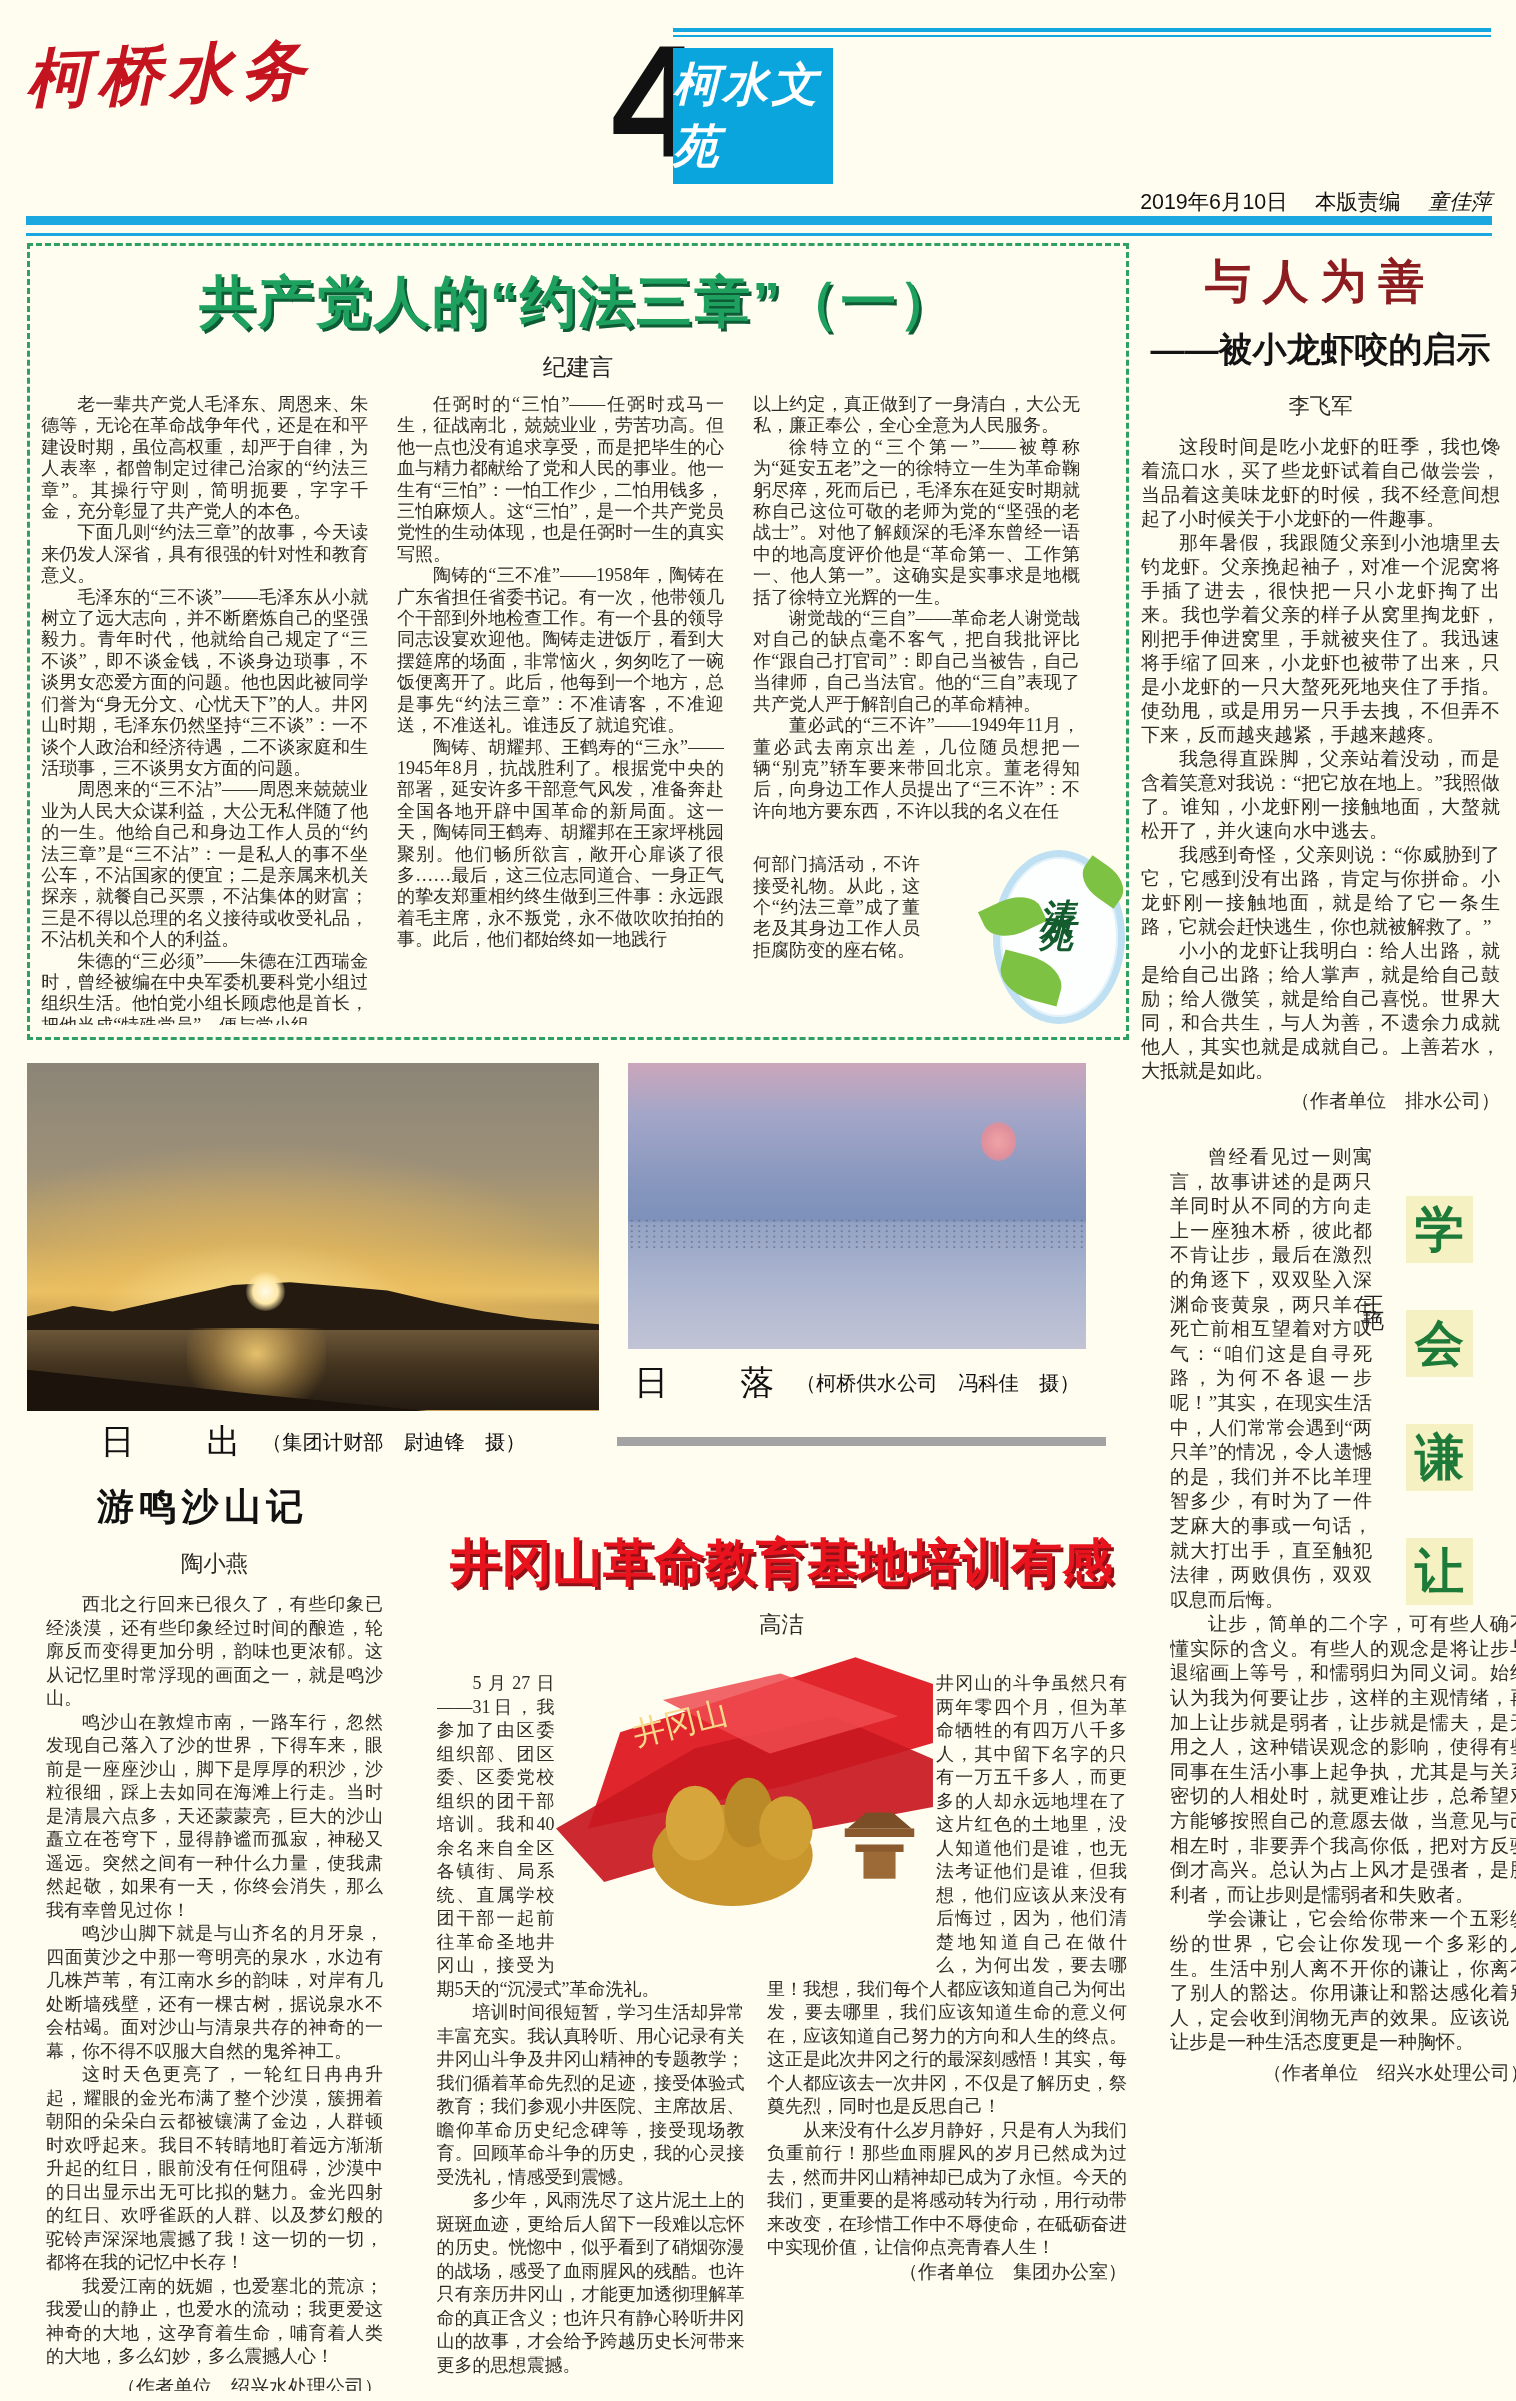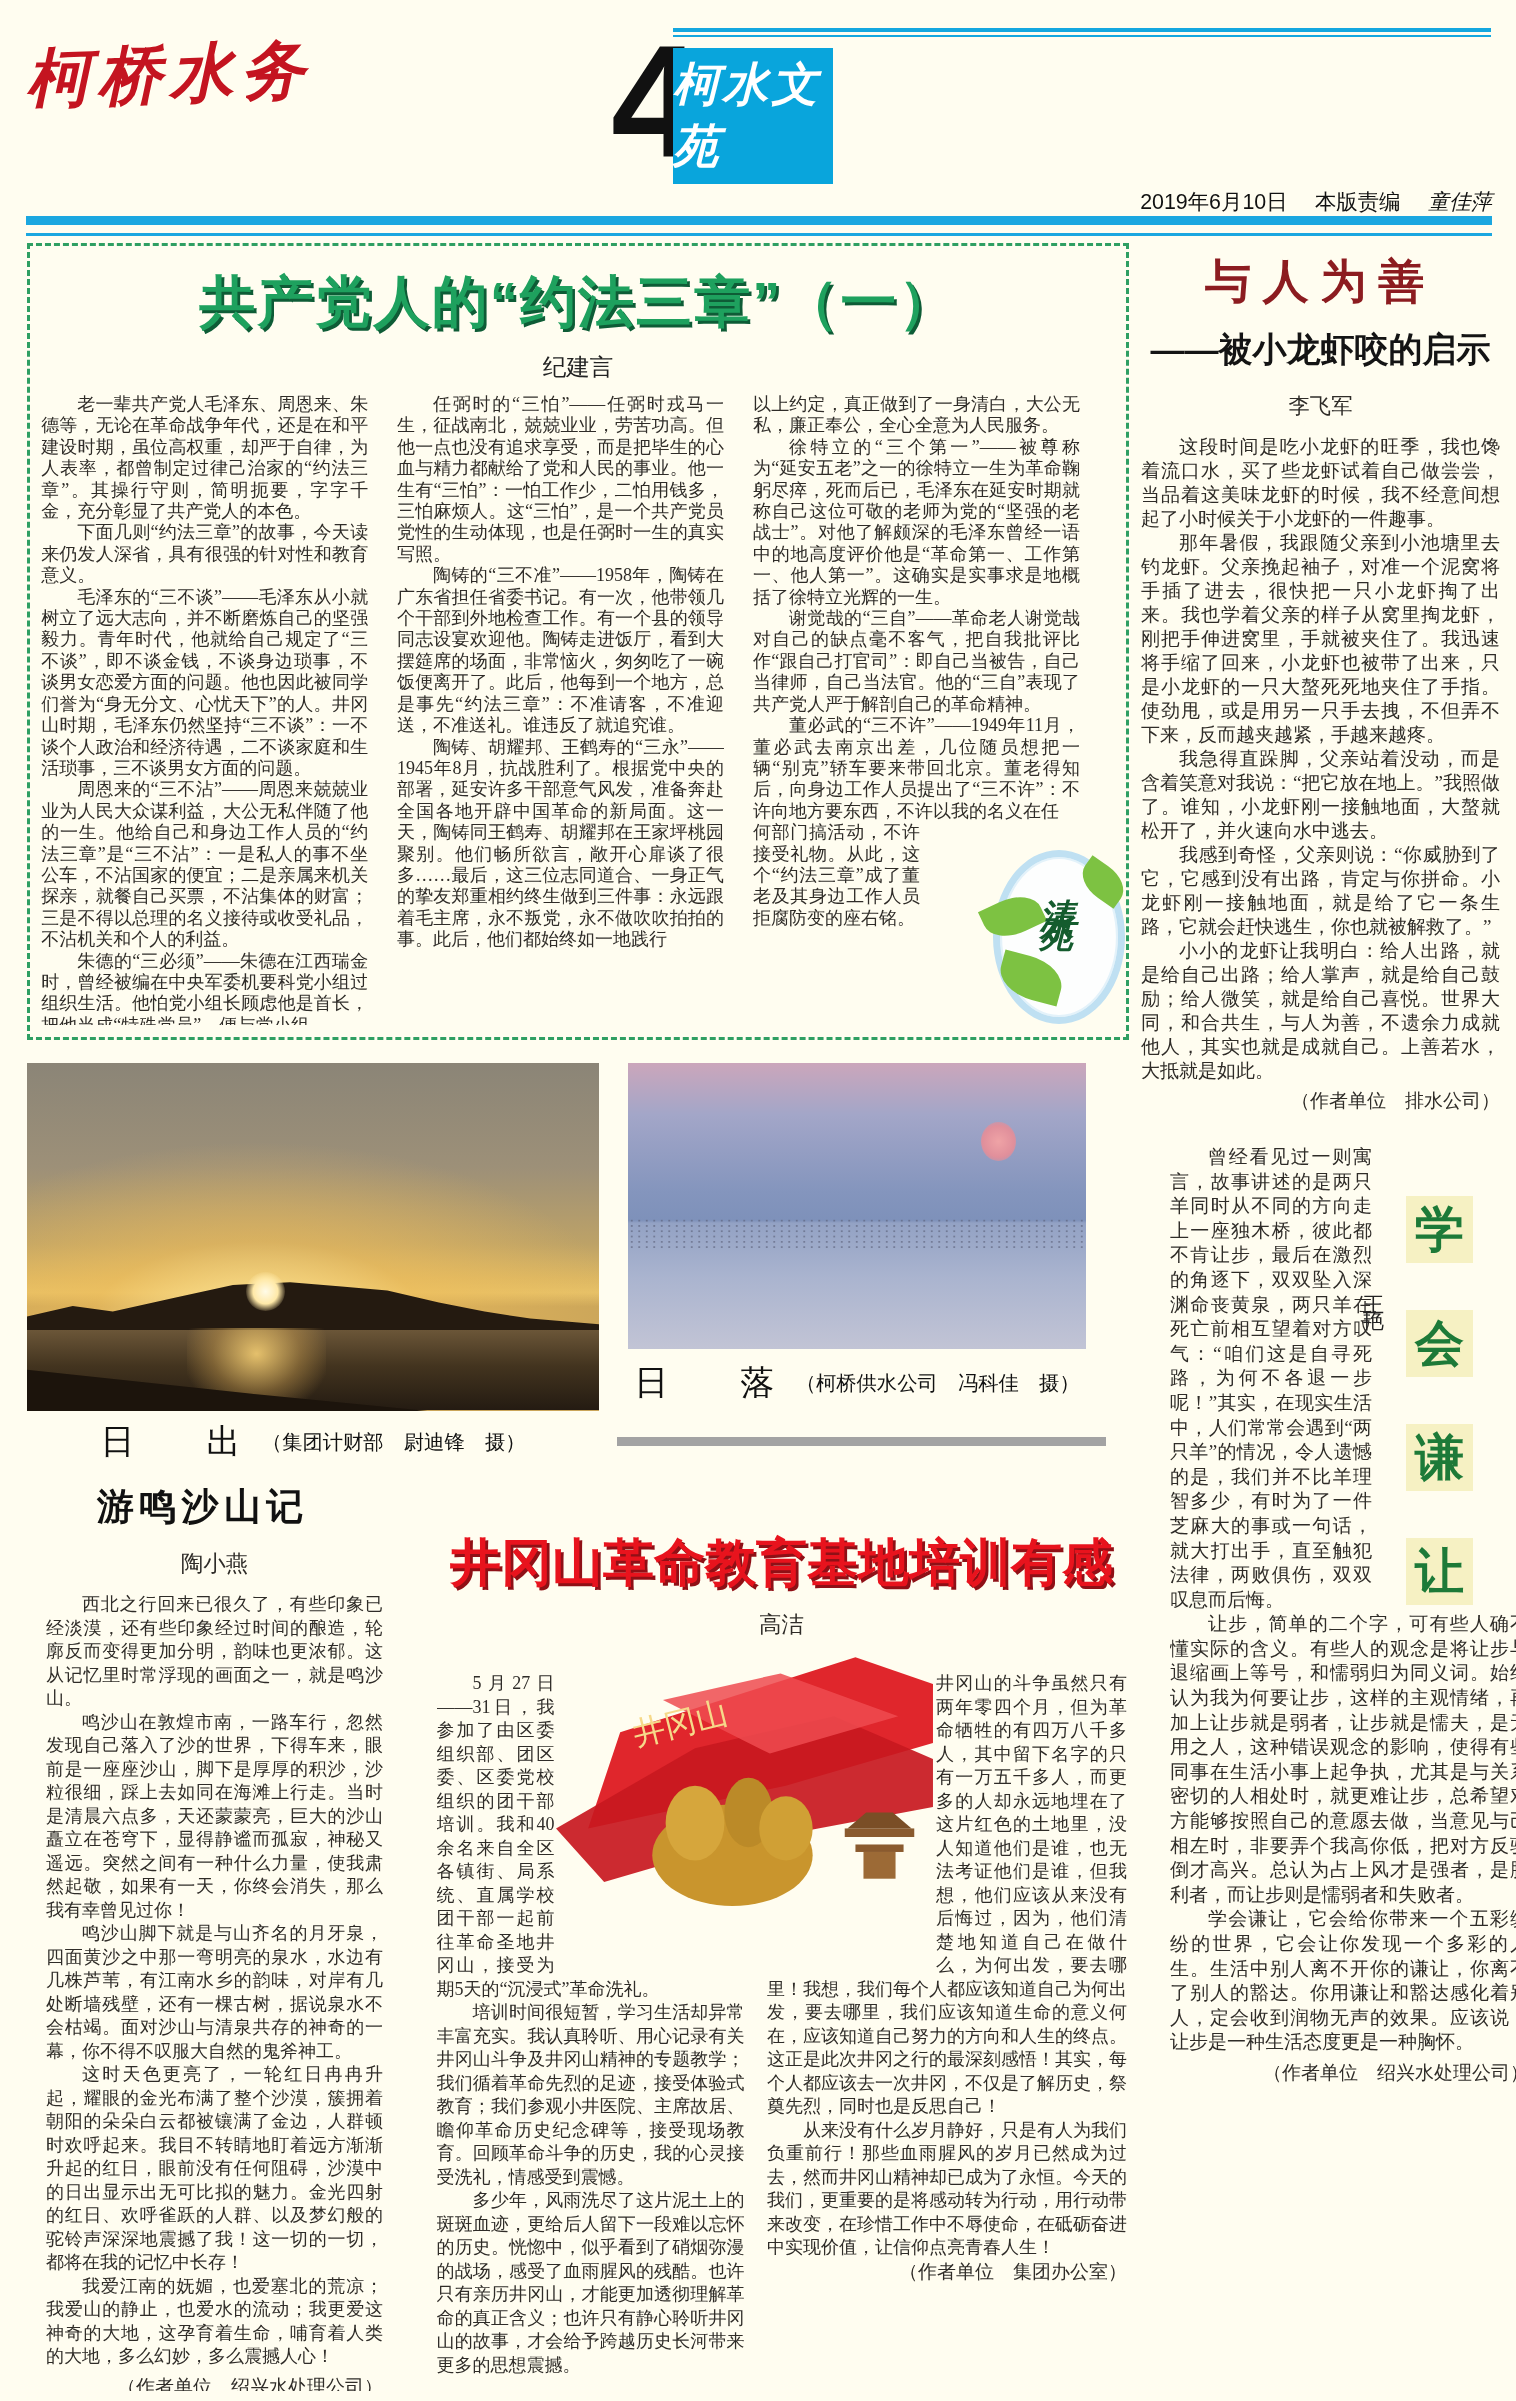--- a/index.html
+++ b/index.html
@@ -26,21 +26,21 @@
   .f-title{left:0;top:19px;width:100%;text-align:center;font-size:56px;font-weight:800;
            font-family:"Liberation Sans",sans-serif;color:#1ea15e;
            text-shadow:2.7px 3.2px 0 #0e5c36;letter-spacing:2.1px;}
   .f-byline{left:0;top:105px;width:100%;text-align:center;font-size:23.5px;color:#222;
             font-family:"DejaVu Serif",serif;}
   .fcol{top:148px;width:327px;height:631px;overflow:hidden;font-size:18px;line-height:21.4px;
         text-align:justify;}
   .fcolA{left:11.2px;} .fcolB{left:367px;} .fcolC{left:723px;}
   .fcol p{margin:0;text-indent:2em;}
   .fcol p.cont{text-indent:0;}
-  .fcol p.tail{text-indent:0;margin-right:160px;}
+  .fcol p.tail{text-indent:0;margin-right:160px;margin-top:32px;}
   
   .badge{left:958px;top:588px;width:138px;height:197px;}
   .badge .ring{position:absolute;left:5.3px;top:16px;width:118px;height:160px;border-radius:50%;
                border:7.5px solid #bfe0f2;background:#fdfefe;box-shadow:0 0 0 2.1px #e3f2fa inset;}
   .badge .leaf{position:absolute;background:#7dc242;border-radius:0 60% 0 60%;}
   .leaf1{left:-5.3px;top:64px;width:59px;height:37px;transform:rotate(-25deg);background:#8fcd4f;}
   .leaf2{left:10.7px;top:123px;width:64px;height:42px;transform:rotate(15deg);}
   .leaf3{left:91px;top:32px;width:48px;height:32px;transform:rotate(35deg);background:#9ed45e;}
   .badge .btxt{position:absolute;left:46px;top:37px;writing-mode:vertical-rl;
                font-size:34px;font-weight:800;color:#145c2e;letter-spacing:9.6px;

